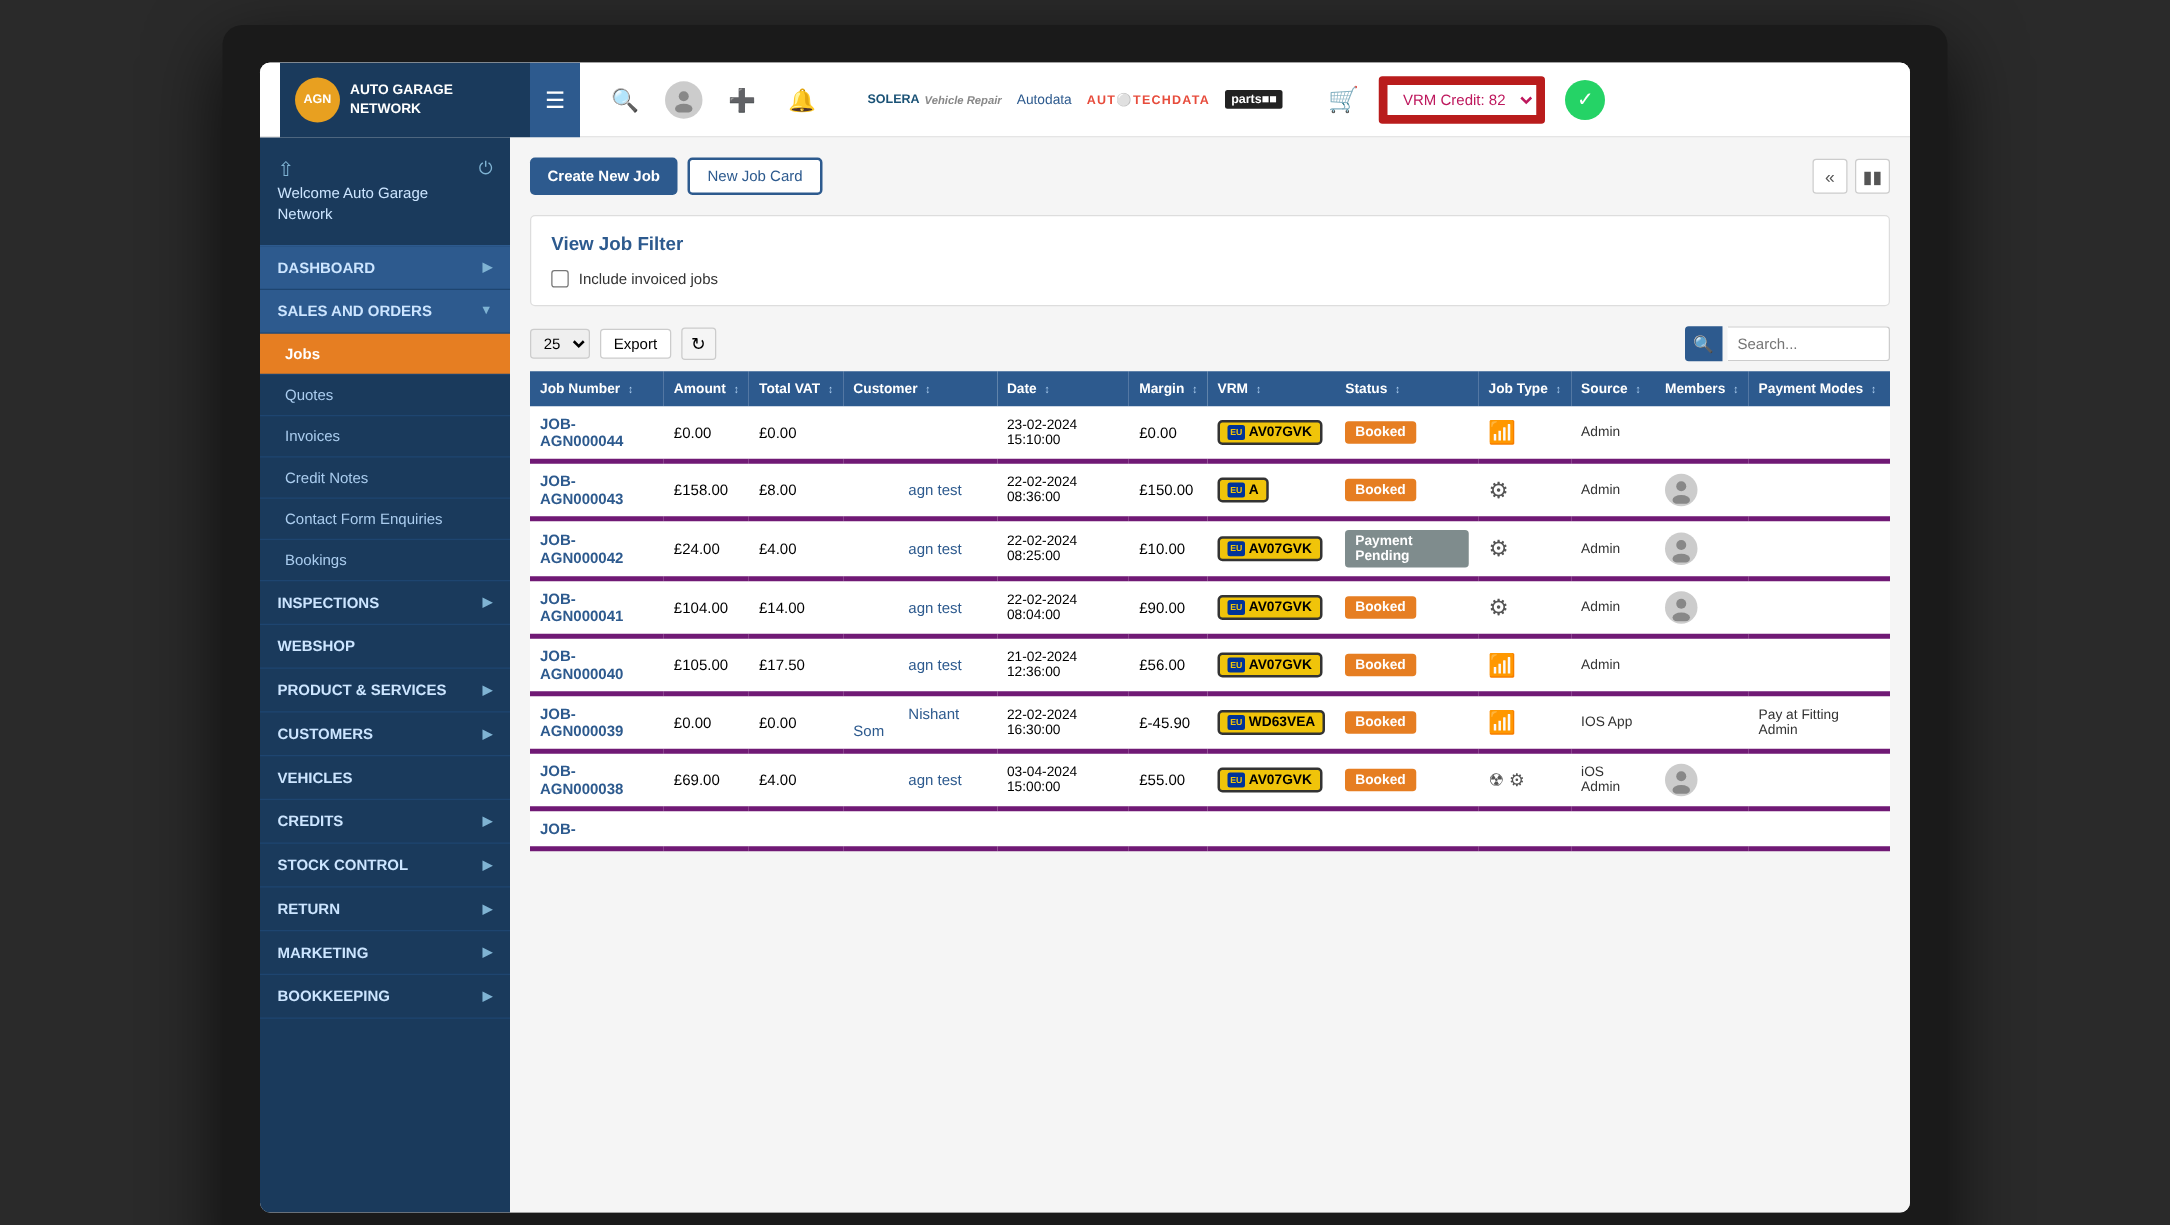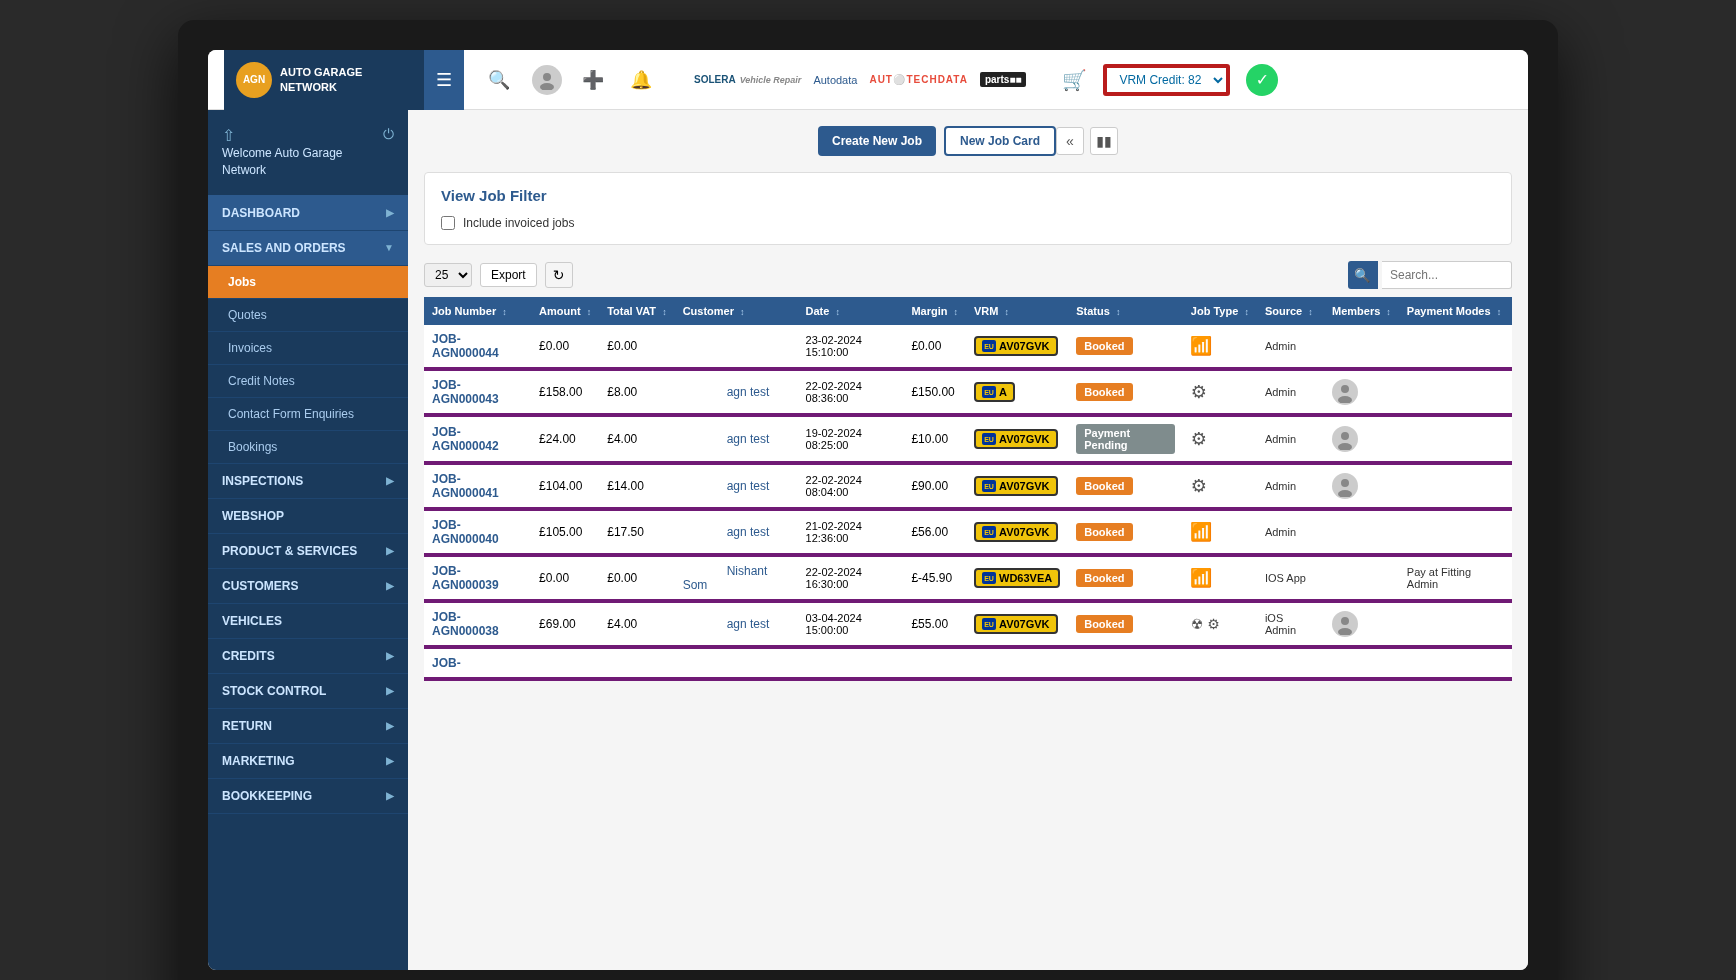--- a/index.html
+++ b/index.html
@@ -127,25 +127,25 @@
       font-size: 10px;
       font-weight: bold;
       color: #e74c3c;
       letter-spacing: 1px;
     }
     .cart-icon {
       font-size: 20px;
       color: #2d5a8e;
     }
     .vrm-select {
-      border: 4px solid #b91c1c;
+      border: 7px solid #b91c1c;
       border-radius: 3px;
       padding: 4px 8px;
       font-size: 12px;
-      color: #0369a1;
+      color: #be185d;
       background: #fff;
     }
     .whatsapp-btn {
       background: #25d366;
       color: #fff;
       border: none;
       border-radius: 50%;
       width: 32px;
       height: 32px;
       display: flex;
@@ -218,21 +218,21 @@
     
     .content-area {
       flex: 1;
       background: #f5f5f5;
       overflow-y: auto;
       padding: 16px;
     }
     .toolbar-row {
       display: flex;
       align-items: center;
-      justify-content: center;
+      justify-content: space-between;
       margin-bottom: 16px;
     }
     .toolbar-left { display: flex; gap: 8px; }
     .btn-primary {
       background: #2d5a8e;
       color: #fff;
       border: none;
       padding: 8px 14px;
       border-radius: 4px;
       cursor: pointer;
@@ -240,21 +240,21 @@
       font-weight: bold;
     }
     .btn-secondary {
       background: #fff;
       color: #2d5a8e;
       border: 2px solid #2d5a8e;
       padding: 0 14px;
       border-radius: 4px;
       cursor: pointer;
       font-size: 12px;
-      font-weight: bold;
+      font-weight: normal;
     }
     .toolbar-right { display: flex; gap: 6px; }
     .icon-btn-sm {
       background: #fff;
       border: 1px solid #ccc;
       border-radius: 3px;
       width: 28px;
       height: 28px;
       display: flex;
       align-items: center;
@@ -649,21 +649,21 @@
                     </svg>
                   </div>
                 </td>
                 <td class="payment-text"></td>
               </tr>
               <tr>
                 <td><a href="#" class="job-link">JOB-AGN000042</a></td>
                 <td>£24.00</td>
                 <td>£4.00</td>
                 <td><a href="#" class="customer-link">agn test</a></td>
-                <td style="font-size: 11px;">19-02-2024 08:25:00</td>
+                <td style="font-size: 11px;">22-02-2024 08:25:00</td>
                 <td>£10.00</td>
                 <td><span class="vrm-badge"><span class="vrm-flag">EU</span>AV07GVK</span></td>
                 <td><span class="status-badge status-pending">Payment Pending</span></td>
                 <td><span style="font-size: 18px; color: rgb(85, 85, 85);">⚙</span></td>
                 <td class="source-text">Admin</td>
                 <td>
                   <div class="member-avatar">
                     <svg width="22" height="22" viewBox="0 0 22 22" fill="#888">
                       <circle cx="11" cy="8" r="4"></circle>
                       <ellipse cx="11" cy="19" rx="7" ry="4"></ellipse>

